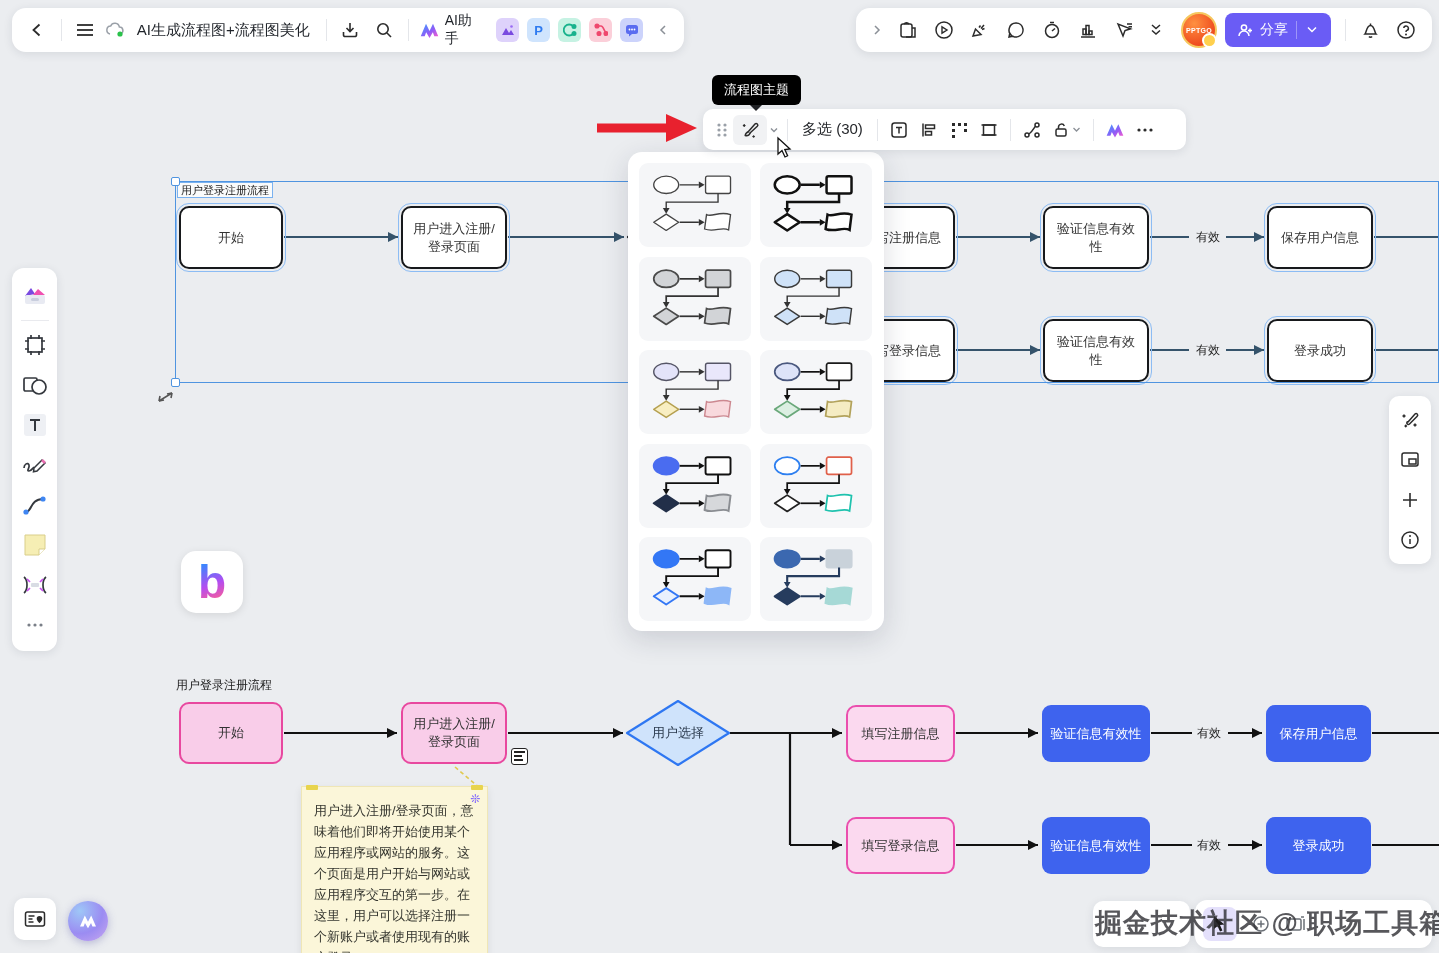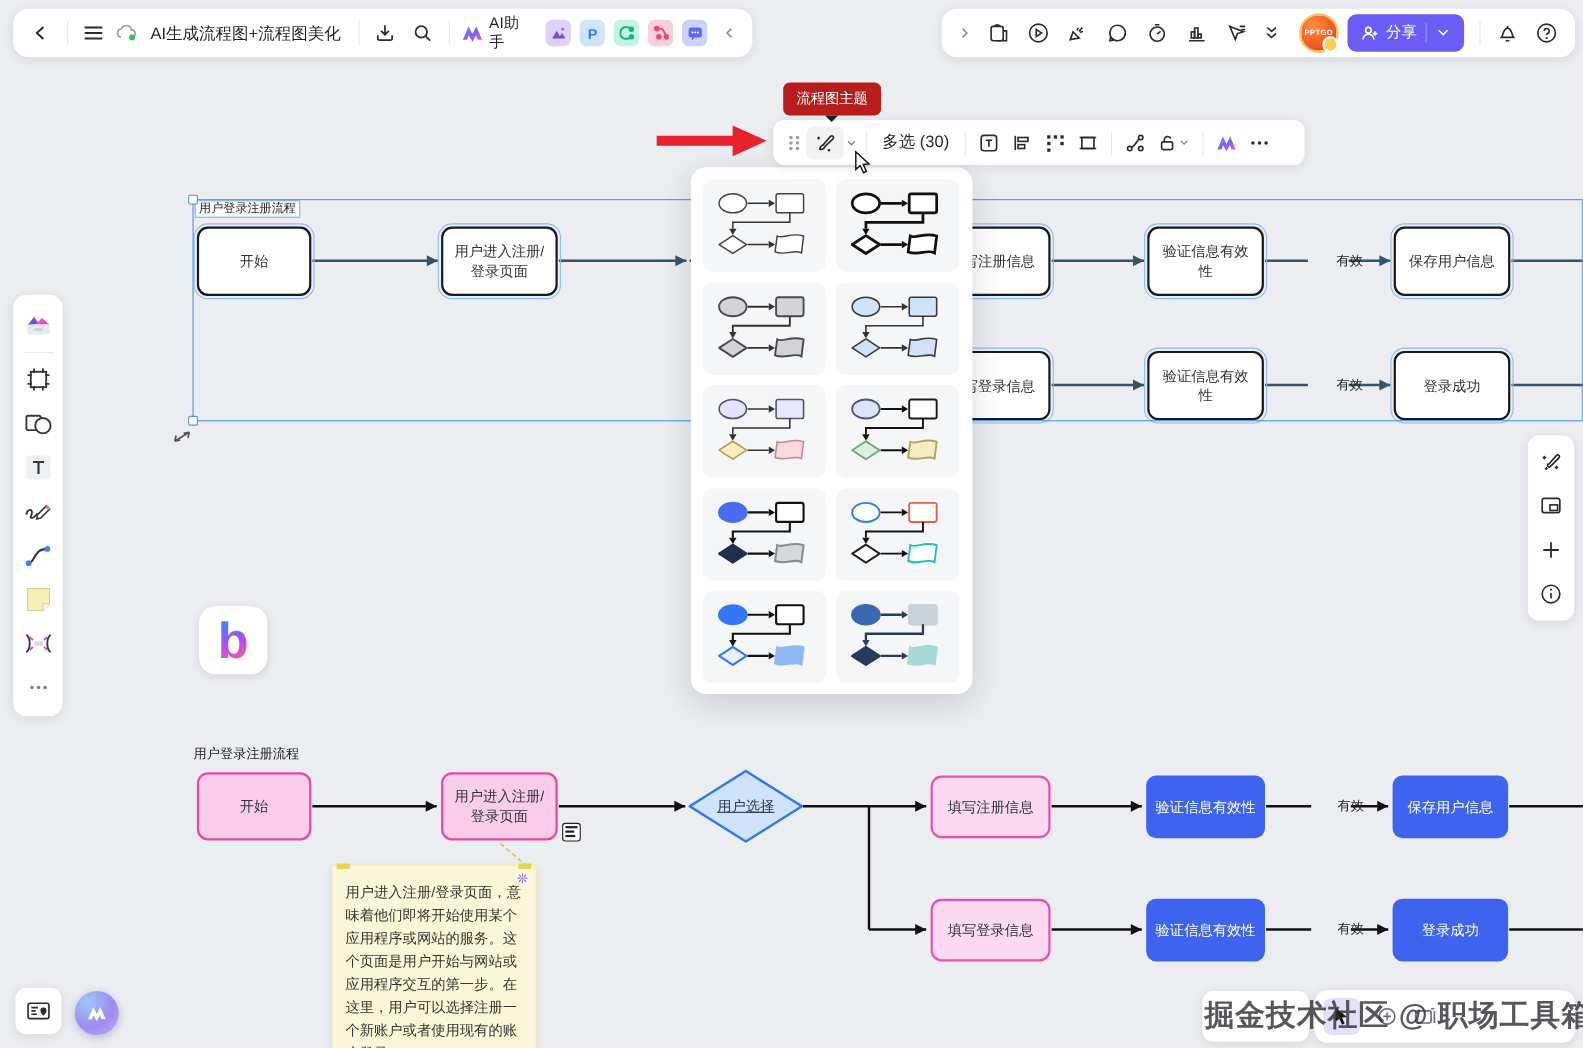--- a/index.html
+++ b/index.html
@@ -35,38 +35,38 @@
   
   #right-tools { left:1389px; top:396px; width:42px; padding:6px 0; display:flex; flex-direction:column; align-items:center; gap:4px; z-index:40; border-radius:10px; }
   #right-tools .tool { width:34px; height:36px; display:flex; align-items:center; justify-content:center; cursor:pointer; border-radius:8px; }
 
   
   #sel-toolbar { left:703px; top:109px; width:483px; height:41px; display:flex; align-items:center; padding:0 8px; z-index:32; border-radius:10px; }
   #sel-toolbar .tb { width:30px; height:30px; border-radius:6px; display:flex; align-items:center; justify-content:center; cursor:pointer; }
   .multi-label { font-size:15px; color:#26282c; padding:0 8px; white-space:nowrap; }
 
   
-  #theme-tooltip { left:712px; top:75px; background:#b91c1c; color:#fff; font-size:13px; padding:6px 12px; border-radius:6px; z-index:35; }
+  #theme-tooltip { left:712px; top:75px; background:#000000; color:#fff; font-size:13px; padding:6px 12px; border-radius:6px; z-index:35; }
   #theme-tooltip::after { content:""; position:absolute; left:38px; bottom:-6px; border:6px solid transparent; border-top-color:#202124; border-bottom:none; }
 
   
   #theme-panel { left:628px; top:152px; width:256px; height:479px; background:#fff; border-radius:14px; box-shadow:0 8px 28px rgba(30,40,60,.16); z-index:20; overflow:hidden; }
   .theme-tile { position:absolute; width:112px; height:84px; background:#f5f6f8; border-radius:9px; display:flex; align-items:center; justify-content:center; cursor:pointer; }
 
   
   .flow-node { position:absolute; display:flex; align-items:center; justify-content:center; text-align:center; font-size:13px; line-height:1.35; padding:4px 6px; z-index:2; cursor:pointer; }
   .fn-white { background:#fff; border:2.4px solid #17191c; border-radius:10px; color:#333; }
   .fn-pink  { background:#f9cde9; border:2.2px solid #e8489f; border-radius:10px; color:#333; }
   .fn-pink2 { background:#fbd9ef; border:2.2px solid #ea4fae; border-radius:10px; color:#333; }
   .fn-blue  { background:#3e63ee; border-radius:9px; color:#fff; }
   .fn-selected { outline:1.5px solid #8cbcf4; outline-offset:2px; }
   .flow-label { position:absolute; font-size:12px; color:#222; z-index:2; white-space:nowrap; }
   .flow-label-sel { font-size:11px; border:1px solid #7ab2f0; background:rgba(255,255,255,.75); padding:0 3px; line-height:14px; }
-  .edge-label { position:absolute; font-size:12px; color:#222; transform:translate(-50%,-50%); z-index:2; background:transparent;margin-left:19px; }
-  .diamond-label { position:absolute; font-size:13px; color:#2b3a4d; transform:translate(-50%,-50%); z-index:2;text-decoration:underline; }
+  .edge-label { position:absolute; font-size:12px; color:#222; transform:translate(-50%,-50%); z-index:2; background:transparent; }
+  .diamond-label { position:absolute; font-size:13px; color:#2b3a4d; transform:translate(-50%,-50%); z-index:2; }
 
   
   #sel-box { left:175px; top:181px; width:1264px; height:202px; border:1.2px solid #4f94e0; z-index:3; pointer-events:none; }
   .sel-handle { position:absolute; width:9px; height:9px; background:#fff; border:1.5px solid #4f94e0; border-radius:2px; }
 
   
   #brand-badge { left:181px; top:551px; width:62px; height:62px; background:#fff; border-radius:15px; box-shadow:0 2px 8px rgba(0,0,0,.10); display:flex; align-items:center; justify-content:center; z-index:1; }
   #brand-badge span { font-size:46px; font-weight:bold; background:linear-gradient(160deg,#2f8bff 10%,#b44cf0 55%,#ff5f8f 90%); -webkit-background-clip:text; background-clip:text; color:transparent; line-height:1; }
   #banner-text { left:270px; top:558px; font-size:40px; font-weight:500; color:#202226; z-index:1; white-space:nowrap; }
 

